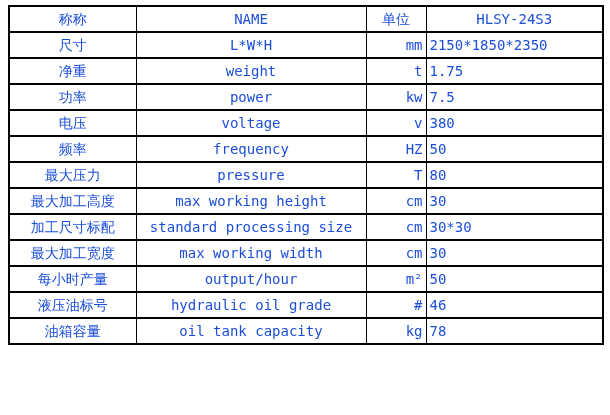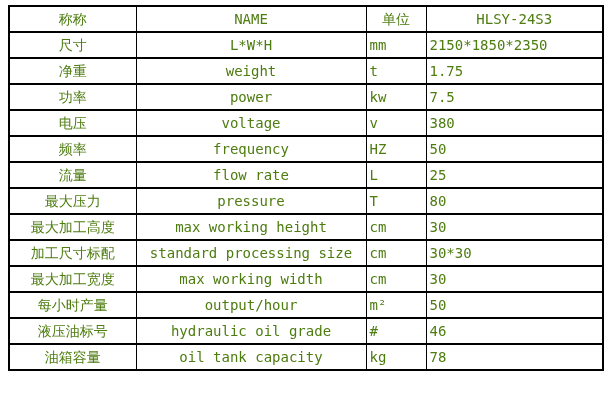--- a/index.html
+++ b/index.html
@@ -24,29 +24,29 @@
   .spec-table col.c4 { width: 177px; }
   .spec-table th, .spec-table td {
     border: 1px solid #000000;
     border-top-width: 2px;
     border-bottom-width: 2px;
     height: 24px;
     padding: 0 3px;
     font-family: "DejaVu Sans Mono", "Liberation Mono", monospace;
     font-size: 14px;
     font-weight: normal;
-    color: #4d7c0f;
+    color: #1d4ed8;
     white-space: nowrap;
     overflow: hidden;
     line-height: 24px;
   }
   .spec-table th { text-align: center; }
   .spec-table td.cn  { text-align: center; }
   .spec-table td.en  { text-align: center; }
-  .spec-table td.unit { text-align: left; }
+  .spec-table td.unit { text-align: right; }
   .spec-table td.val  { text-align: left; }
 </style>
 </head>
 <body>
 
 <table class="spec-table">
   <colgroup>
     <col class="c1">
       <col class="c2">
       <col class="c3">
@@ -85,26 +85,20 @@
       <td class="unit">v</td>
       <td class="val">380</td>
     </tr>
     <tr>
       <td class="cn">频率</td>
       <td class="en">frequency</td>
       <td class="unit">HZ</td>
       <td class="val">50</td>
     </tr>
     <tr>
-      <td class="cn">流量</td>
-      <td class="en">flow rate</td>
-      <td class="unit">L</td>
-      <td class="val">25</td>
-    </tr>
-    <tr>
       <td class="cn">最大压力</td>
       <td class="en">pressure</td>
       <td class="unit">T</td>
       <td class="val">80</td>
     </tr>
     <tr>
       <td class="cn">最大加工高度</td>
       <td class="en">max working height</td>
       <td class="unit">cm</td>
       <td class="val">30</td>

